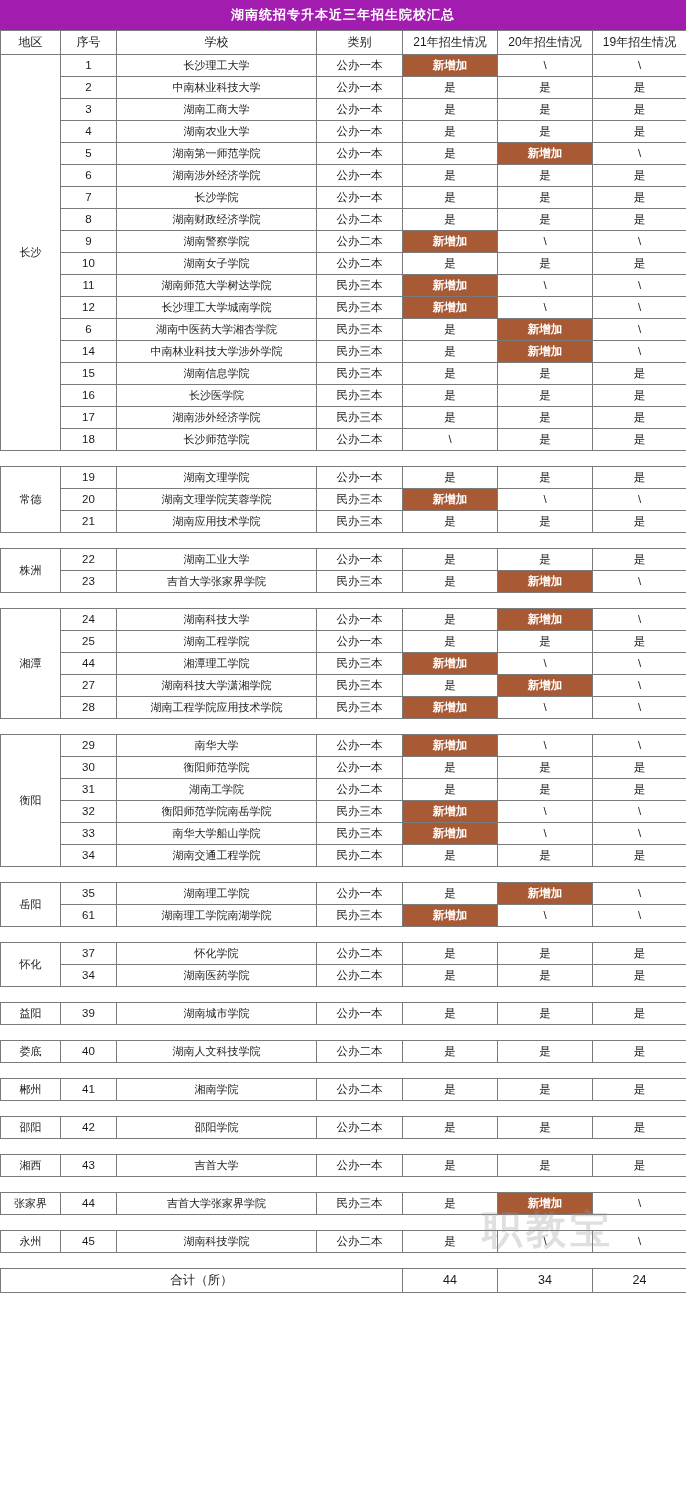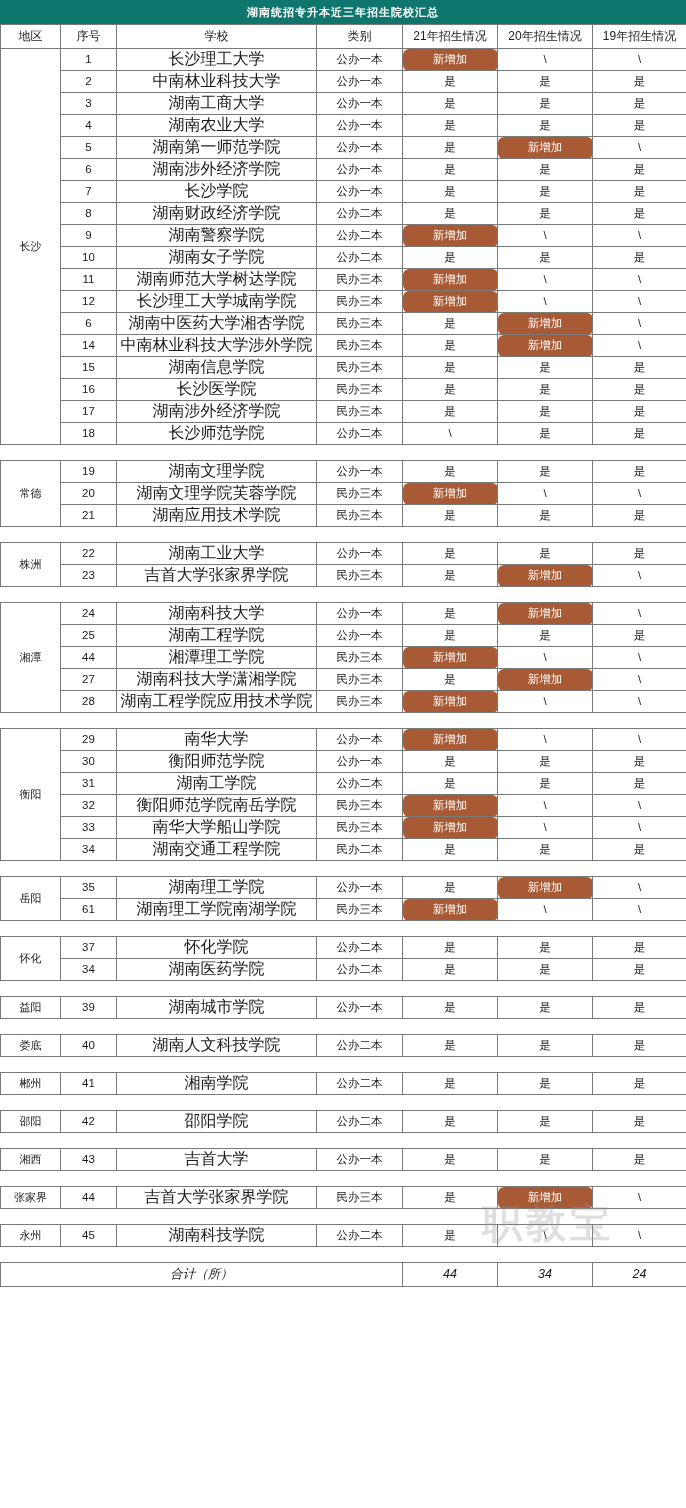--- a/index.html
+++ b/index.html
@@ -12,24 +12,24 @@
     font-family: "Liberation Sans", "DejaVu Sans", sans-serif;
     color: #1a1a1a;
     -webkit-font-smoothing: antialiased;
   }
   .sheet {
     width: 686px;
     position: relative;
     box-sizing: border-box;
   }
   .title-bar {
-    height: 24px;
-    background: #0f766e;
+    height: 30px;
+    background: #a21caf;
     color: #ffffff;
-    font-size: 11px;
+    font-size: 13px;
     font-weight: bold;
     display: flex;
     align-items: center;
     justify-content: center;
     letter-spacing: 1px;
   }
   table {
     border-collapse: collapse;
     width: 686px;
     table-layout: fixed;
@@ -57,42 +57,40 @@
   }
   thead th {
     font-weight: normal;
     font-size: 12px;
     height: 24px;
   }
   td.region {
     font-size: 11px;
   }
   td.school {
-    font-size: 16px;
+    font-size: 11px;
   }
   td.status-new {
     background: #a85a35;
     color: #ffffff;
-    font-weight: normal;
+    font-weight: bold;
     font-size: 11.5px;
-    border-radius: 6px;
   }
   td.status-none {
     color: #222;
   }
   .spacer-row td {
     border: none;
     height: 16px;
     background: #ffffff;
     padding: 0;
   }
   .total-row td {
     height: 24px;
     font-size: 12.5px;
-    font-style: italic;
   }
   .total-row td.label {
     text-align: center;
   }
   .watermark {
     position: absolute;
     right: 72px;
     bottom: 36px;
     font-size: 40px;
     font-weight: bold;

